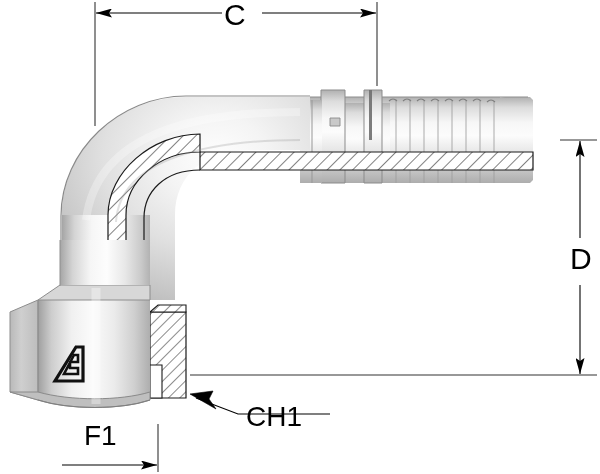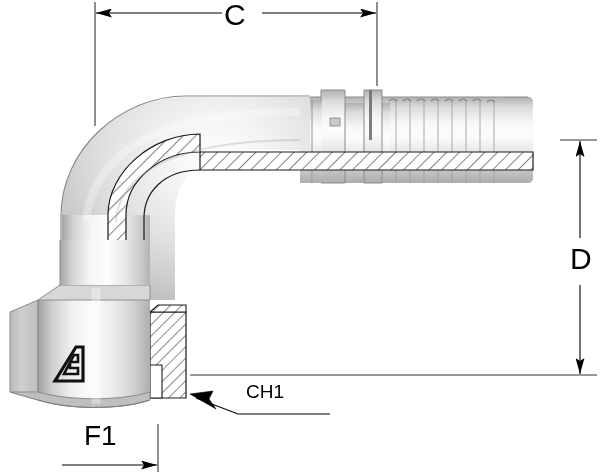--- a/index.html
+++ b/index.html
@@ -35,22 +35,22 @@
   }
   #label-d{
     left:570px; top:244px;
     font-size:30px;
   }
   #label-f1{
     left:84px; top:422px;
     font-size:28px;
   }
   #label-ch1{
-    left:246px; top:382px;
-    font-size:19px;
+    left:246px; top:403px;
+    font-size:28px;
   }
 </style>
 </head>
 <body>
 
 <div id="stage">
 
   <svg id="drawing" viewBox="0 0 600 474" xmlns="http://www.w3.org/2000/svg">
     <defs>
 

